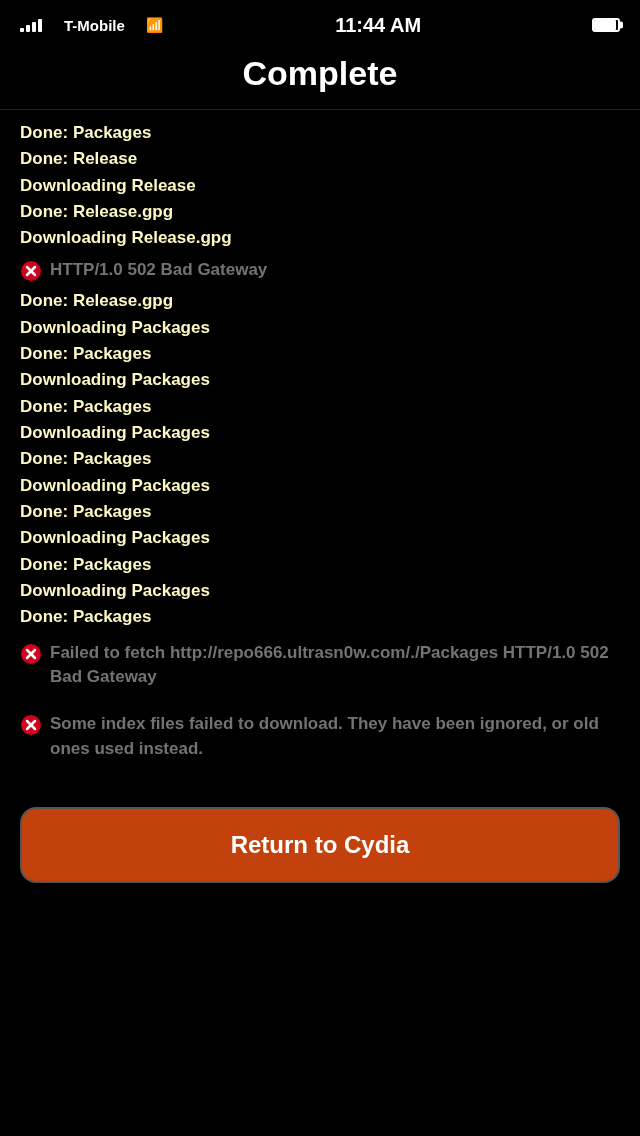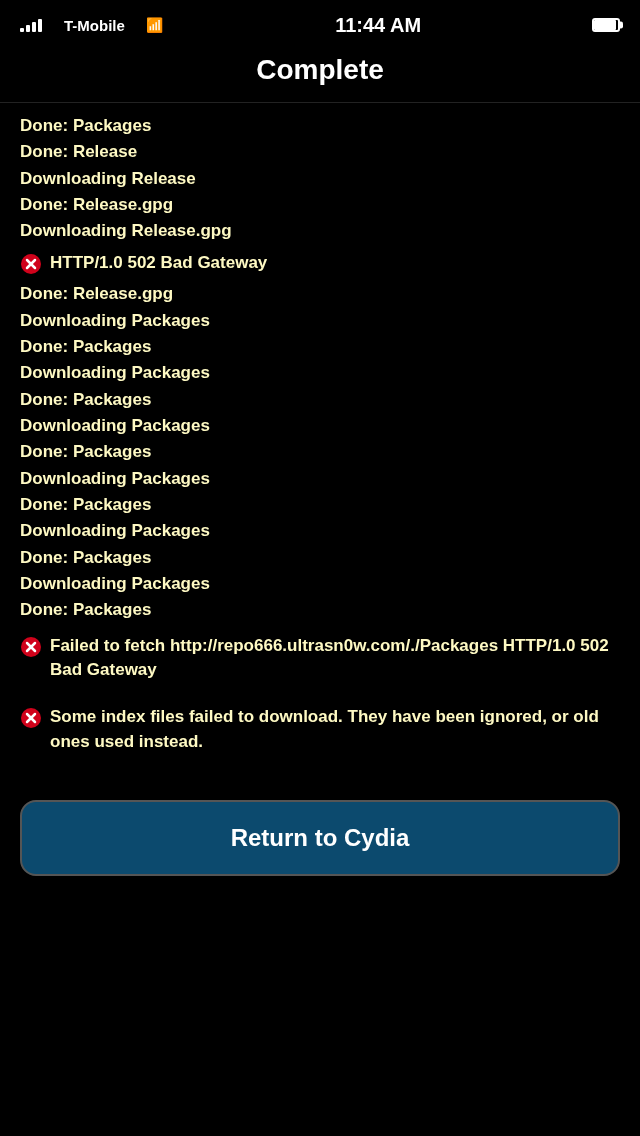--- a/index.html
+++ b/index.html
@@ -73,21 +73,21 @@
     .battery-fill {
       background: #fff;
       height: 100%;
       width: 90%;
       border-radius: 1px;
     }
 
     
     .page-title {
       text-align: center;
-      font-size: 28px;
+      font-size: 34px;
       font-weight: 700;
       padding: 10px 0 16px 0;
       border-bottom: 1px solid #222;
     }
 
     
     .log-container {
       padding: 10px 20px;
       overflow-y: auto;
     }
@@ -110,36 +110,36 @@
 
     .error-icon {
       flex-shrink: 0;
       width: 22px;
       height: 22px;
       margin-top: 2px;
     }
 
     .error-text {
       flex: 1;
-      color: #fef9c3;
+      color: #737373;
       font-size: 17px;
       font-weight: 600;
       line-height: 1.45;
     }
 
     
     .button-container {
       padding: 20px 20px 40px 20px;
       margin-top: 10px;
     }
 
     .return-button {
       display: block;
       width: 100%;
-      background: #0c4a6e;
+      background: #c2410c;
       border: 2px solid #555;
       border-radius: 16px;
       color: #fff;
       font-size: 24px;
       font-weight: 700;
       text-align: center;
       padding: 22px 0;
       cursor: pointer;
     }
   </style>

